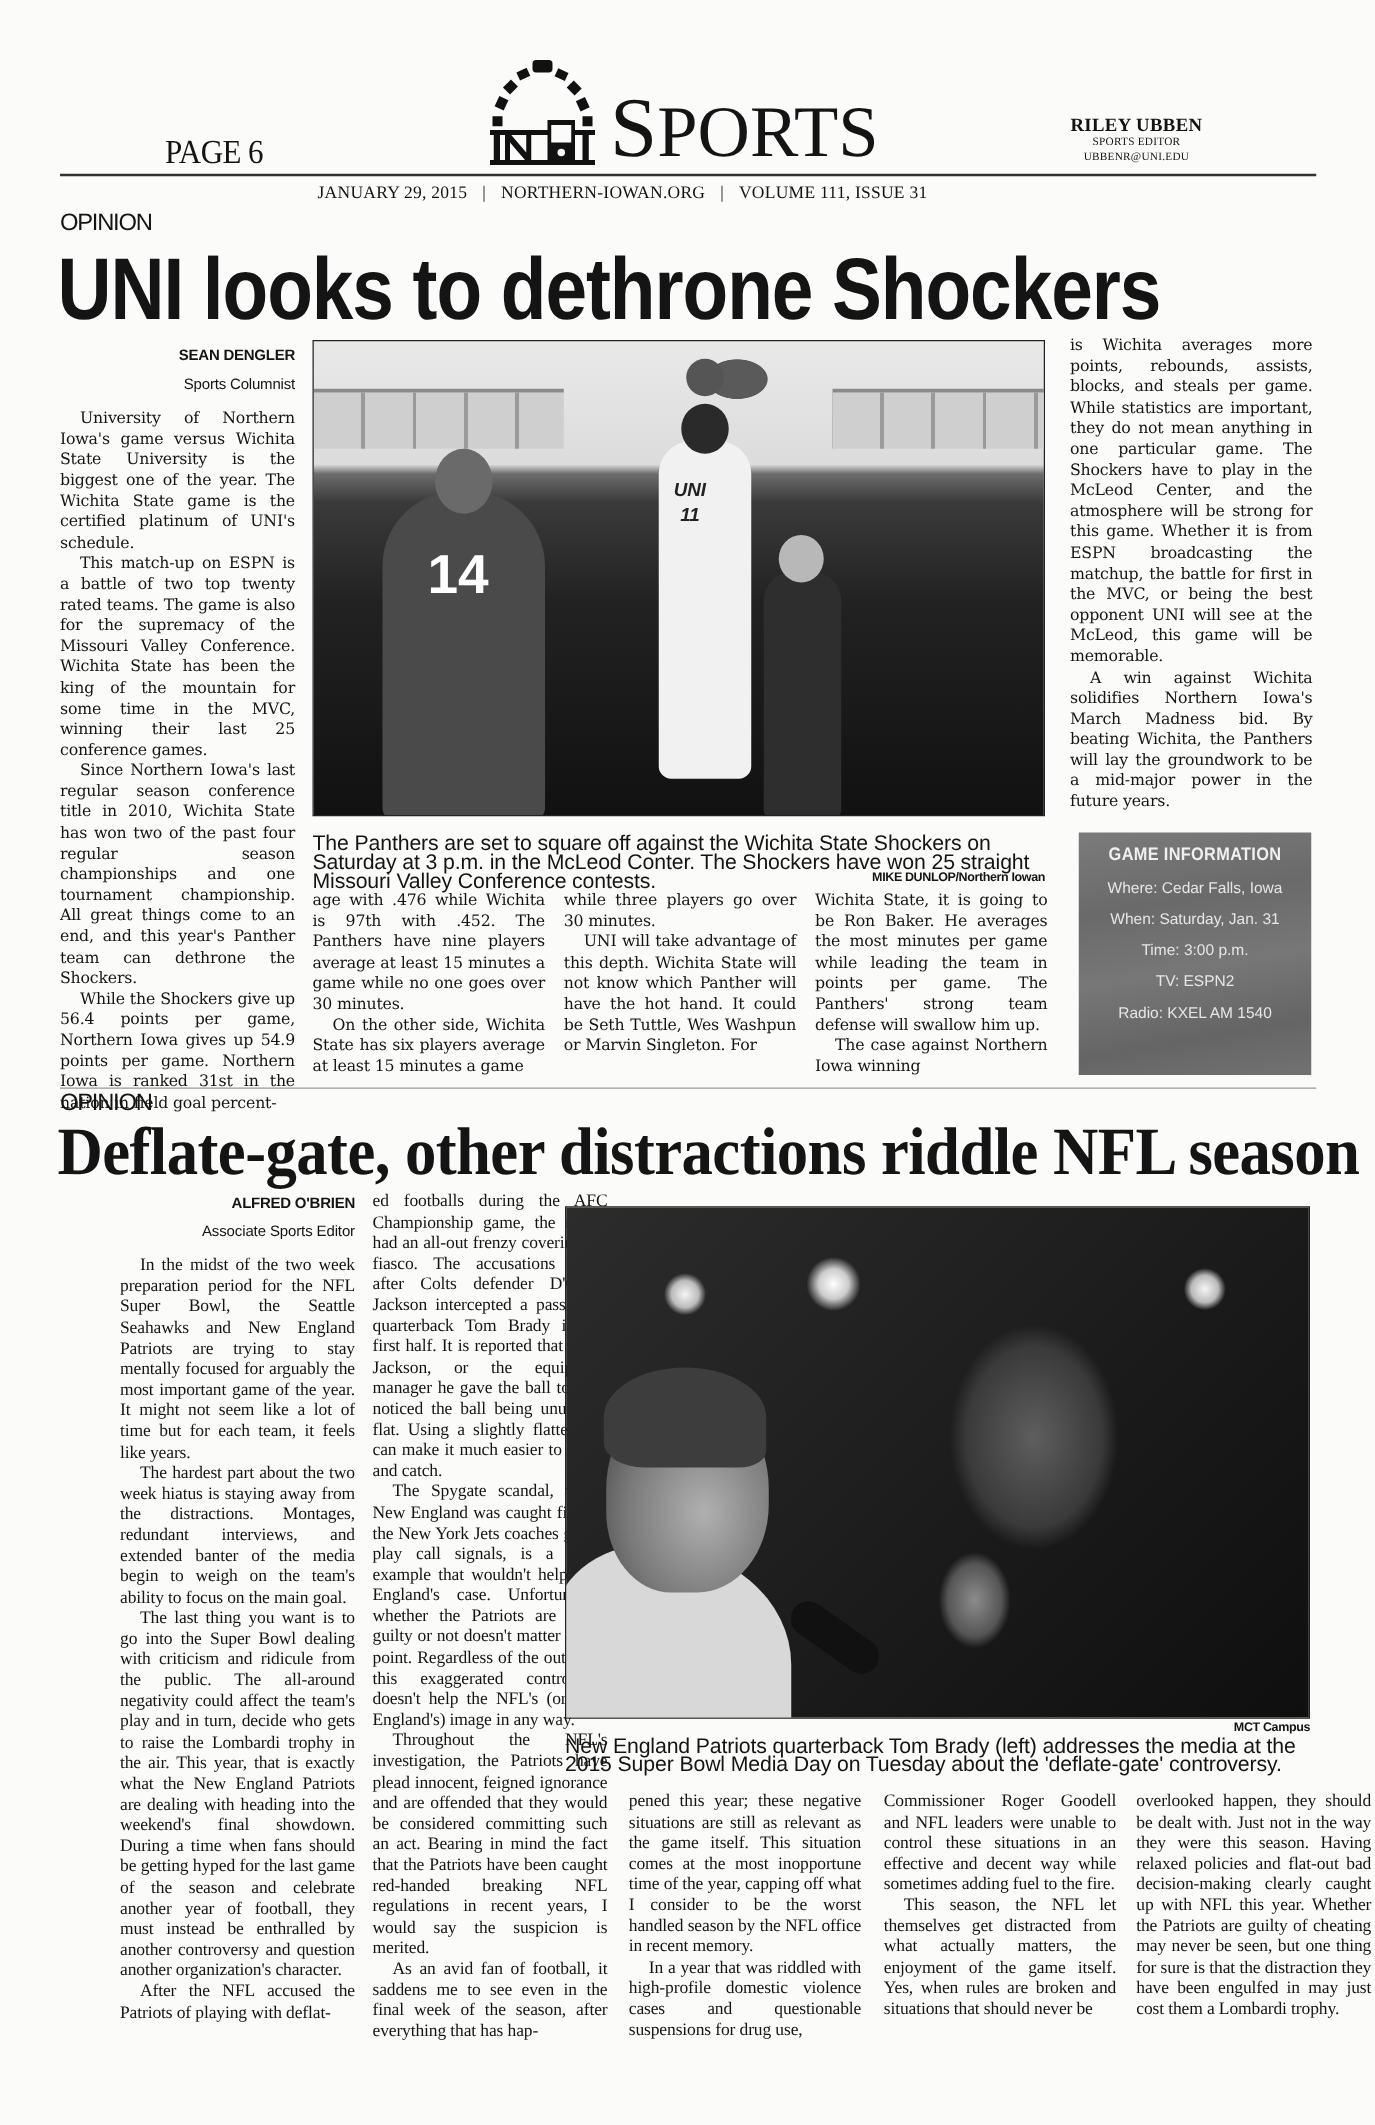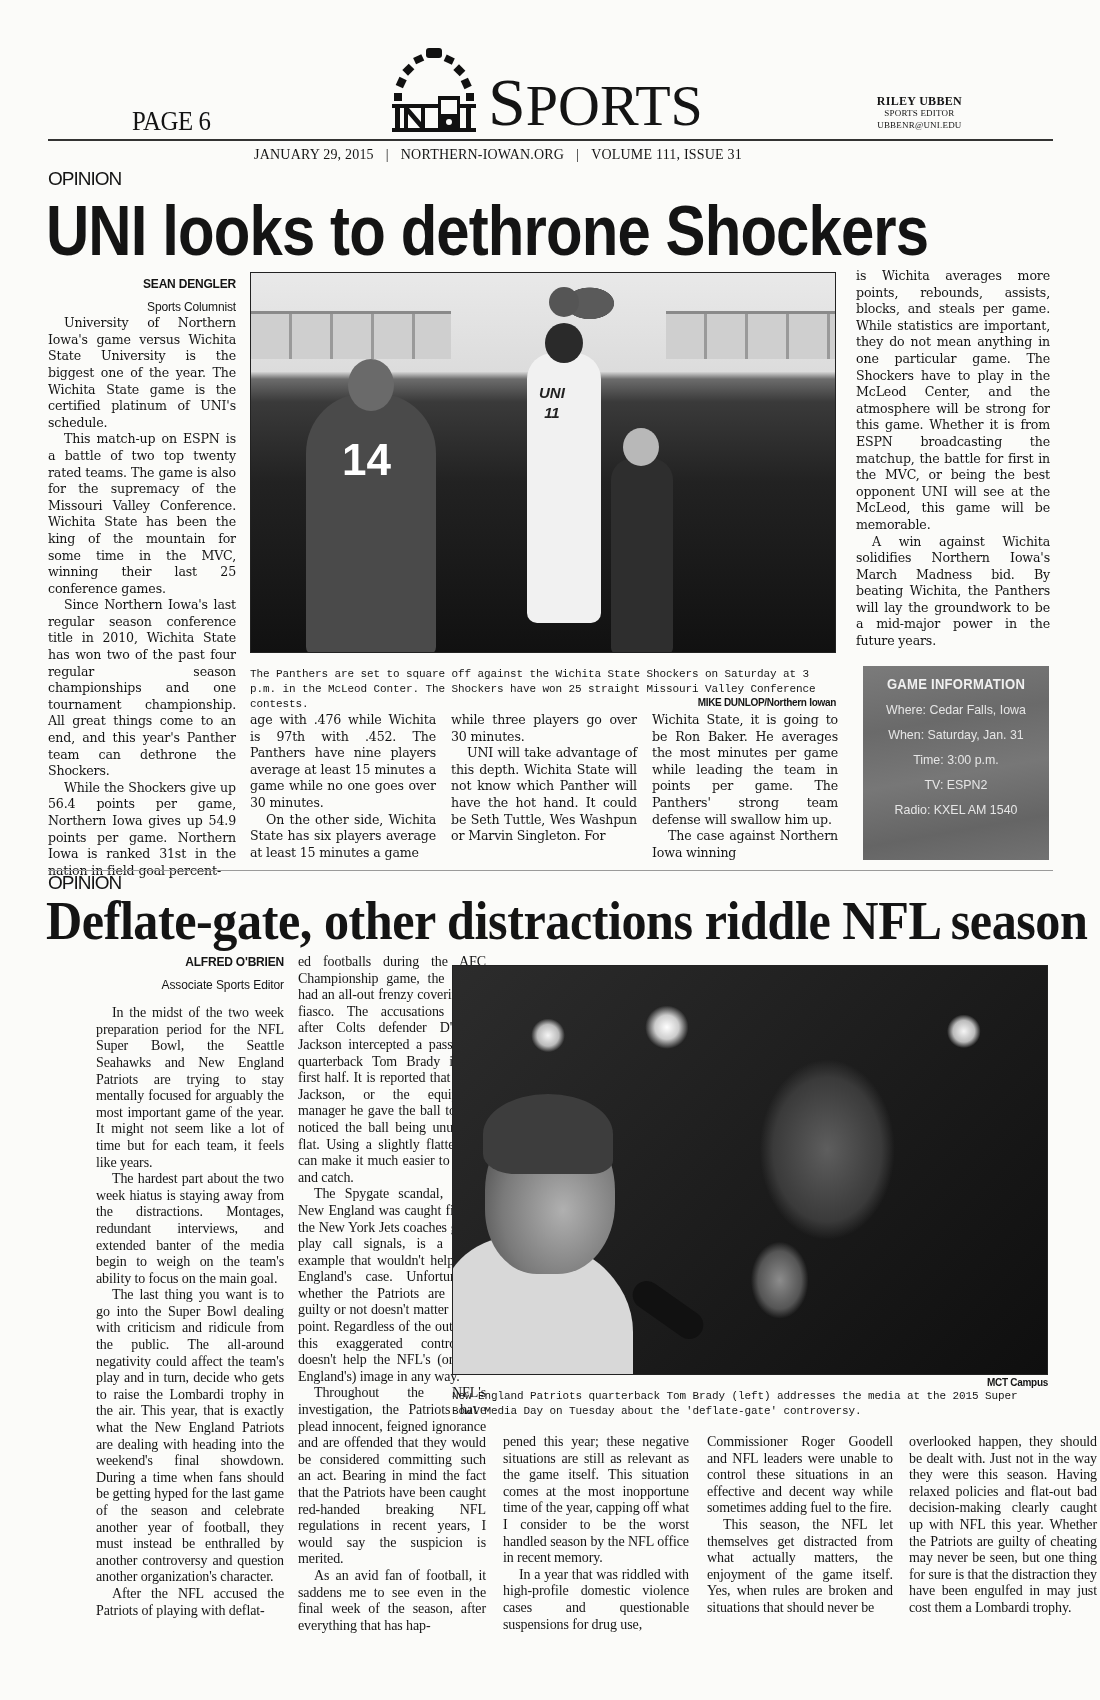--- a/index.html
+++ b/index.html
@@ -5,38 +5,38 @@
   * { box-sizing: border-box; margin: 0; padding: 0; }
   html, body { width: 1100px; height: 1700px; background: #fbfbf9; overflow: hidden; }
   body { position: relative; color: #141414; font-family: "Liberation Serif", serif; }
 
   
   .page-num { position: absolute; left: 132px; top: 106px; font-family: "Liberation Serif", serif; font-size: 27px; letter-spacing: -0.5px; transform: scaleX(0.92); transform-origin: left; }
   .logo { position: absolute; left: 392px; top: 46px; width: 84px; height: 86px; }
   .logo-word { position: absolute; left: 488px; top: 70px; font-family: "Liberation Serif", serif; font-size: 58px; line-height: 64px; letter-spacing: 0px; }
   .logo-word .cap { font-size: 68px; }
   .editor { position: absolute; right: 138px; top: 95px; text-align: center; font-family: "Liberation Serif", serif; line-height: 12px; }
-  .editor .n { font-size: 12px; font-weight: bold; letter-spacing: 0.3px; }
+  .editor .n { font-size: 15px; font-weight: bold; letter-spacing: 0.3px; }
   .editor .r, .editor .e { font-size: 9px; letter-spacing: 0.2px; }
   .rule-top { position: absolute; left: 48px; top: 139px; width: 1005px; height: 2px; background: #333; }
   .dateline { position: absolute; left: 0; width: 996px; top: 147px; text-align: center; font-size: 14px; letter-spacing: 0.2px; }
   .dateline span.sep { margin: 0 12px; }
 
   
   .kicker { position: absolute; left: 48px; font-family: "Liberation Sans", sans-serif; font-size: 19px; letter-spacing: -1px; }
   .headline1 { position: absolute; left: 46px; top: 196px; font-family: "Liberation Sans", sans-serif; font-weight: bold; font-size: 70px; line-height: 70px; letter-spacing: -1px; transform: scaleX(0.855); transform-origin: left; white-space: nowrap; }
   .headline2 { position: absolute; left: 46px; top: 893px; font-family: "Liberation Serif", serif; font-size: 54px; line-height: 56px; letter-spacing: -0.5px; transform: scaleX(0.93); transform-origin: left; white-space: nowrap; }
 
   
   .col { position: absolute; font-size: 14px; line-height: 16.6px; text-align: justify; hyphens: manual; }
   .col p { text-indent: 16px; }
   .col p.noind { text-indent: 0; }
   .byline { text-align: right; font-family: "Liberation Sans", sans-serif; }
   .byline .name { font-weight: bold; font-size: 12px; letter-spacing: -0.2px; }
-  .byline .role { font-size: 12px; margin-top: 6px; margin-bottom: 0; }
+  .byline .role { font-size: 12px; margin-top: 6px; margin-bottom: 11px; }
 
   .story1 .col { font-family: "DejaVu Serif", serif; font-size: 12.6px; line-height: 16.6px; letter-spacing: -0.15px; }
   .story2 .col { font-family: "Liberation Serif", serif; font-size: 14px; line-height: 16.6px; letter-spacing: -0.1px; margin-left: 48px; }
 
   
   .photo { position: absolute; overflow: hidden; border: 1px solid #222; }
   .photo1 { left: 250px; top: 272px; width: 586px; height: 381px;
     background:
       radial-gradient(ellipse 40px 26px at 58% 8%, #5a5a5a 0, #5a5a5a 60%, transparent 62%),
       linear-gradient(180deg, #e9e9e9 0%, #dcdcdc 26%, #6c6c6c 28%, #3a3a3a 34%, #222 55%, #111 100%); }
@@ -57,21 +57,21 @@
       radial-gradient(circle 24px at 86% 16%, #f5f5f5 0, #bbb 45%, transparent 70%),
       radial-gradient(ellipse 90px 120px at 63% 45%, #5e5e5e 0, #3a3a3a 60%, transparent 75%),
       radial-gradient(ellipse 36px 48px at 55% 77%, #8c8c8c 0, #555 60%, transparent 80%),
       linear-gradient(135deg, #2c2c2c 0%, #1a1a1a 60%, #0f0f0f 100%); }
   .photo2 .brady-head { position: absolute; left: 32px; top: 148px; width: 130px; height: 160px; background: radial-gradient(ellipse at 60% 60%, #b0b0b0 0, #7a7a7a 55%, #3a3a3a 100%); border-radius: 48% 48% 44% 40%; }
   .photo2 .brady-hair { position: absolute; left: 30px; top: 128px; width: 130px; height: 80px; background: #3d3d3d; border-radius: 60% 60% 20% 30%; }
   .photo2 .brady-body { position: absolute; left: -10px; top: 270px; width: 190px; height: 160px; background: #d8d8d8; border-radius: 40% 60% 0 0; }
   .photo2 .mic { position: absolute; left: 175px; top: 330px; width: 80px; height: 28px; background: #111; border-radius: 14px; transform: rotate(35deg); }
 
   .credit { position: absolute; font-family: "Liberation Sans", sans-serif; font-weight: bold; font-size: 10px; letter-spacing: -0.3px; text-align: right; }
-  .caption { position: absolute; font-family: Liberation Mono, monospace; font-size: 11px; line-height: 15px; letter-spacing: -0.1px; }
+  .caption { position: absolute; font-family: Liberation Sans, sans-serif; font-size: 17px; line-height: 15px; letter-spacing: -0.1px; }
 
   
   .infobox { position: absolute; left: 863px; top: 666px; width: 186px; height: 194px;
     background: linear-gradient(170deg, #7b7b7b 0%, #6a6a6a 30%, #777 55%, #656565 80%, #727272 100%); color: #f0f0f0; text-align: center; font-family: "Liberation Sans", sans-serif; }
   .infobox .t { font-weight: bold; font-size: 14.5px; margin-top: 10px; letter-spacing: 0.3px; transform: scaleX(0.9); }
   .infobox .l { font-size: 12.4px; margin-top: 11px; color: #e6e6e6; }
   .infobox .l:first-of-type { margin-top: 4px; }
 
   .rule-mid { position: absolute; left: 48px; top: 870px; width: 1005px; height: 1px; background: #9a9a9a; }
 </style>

